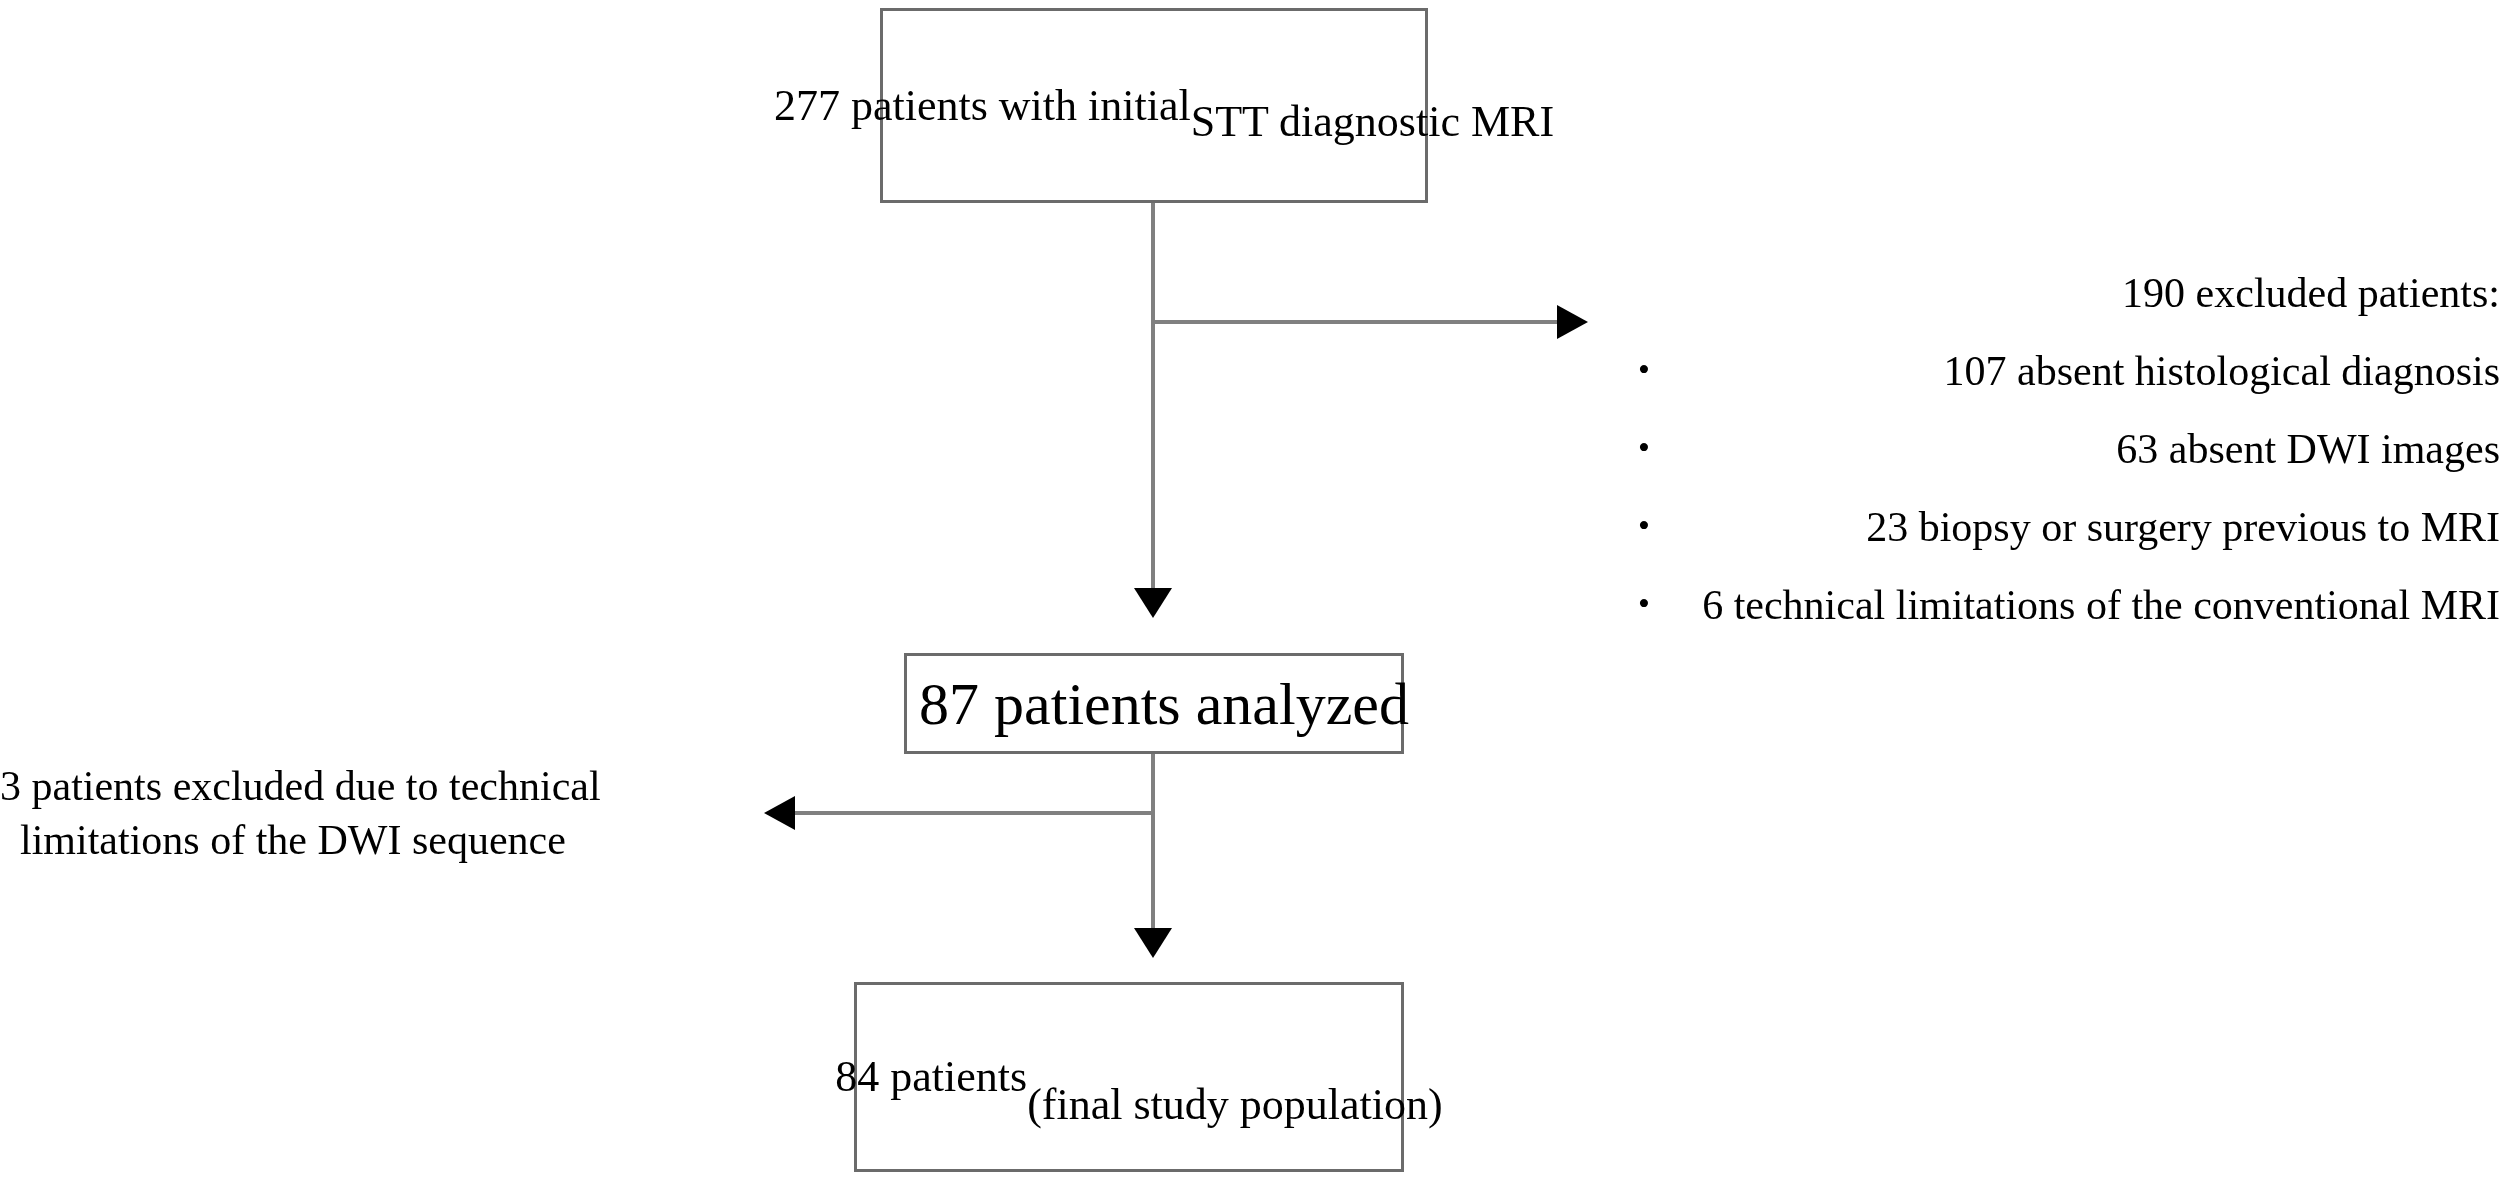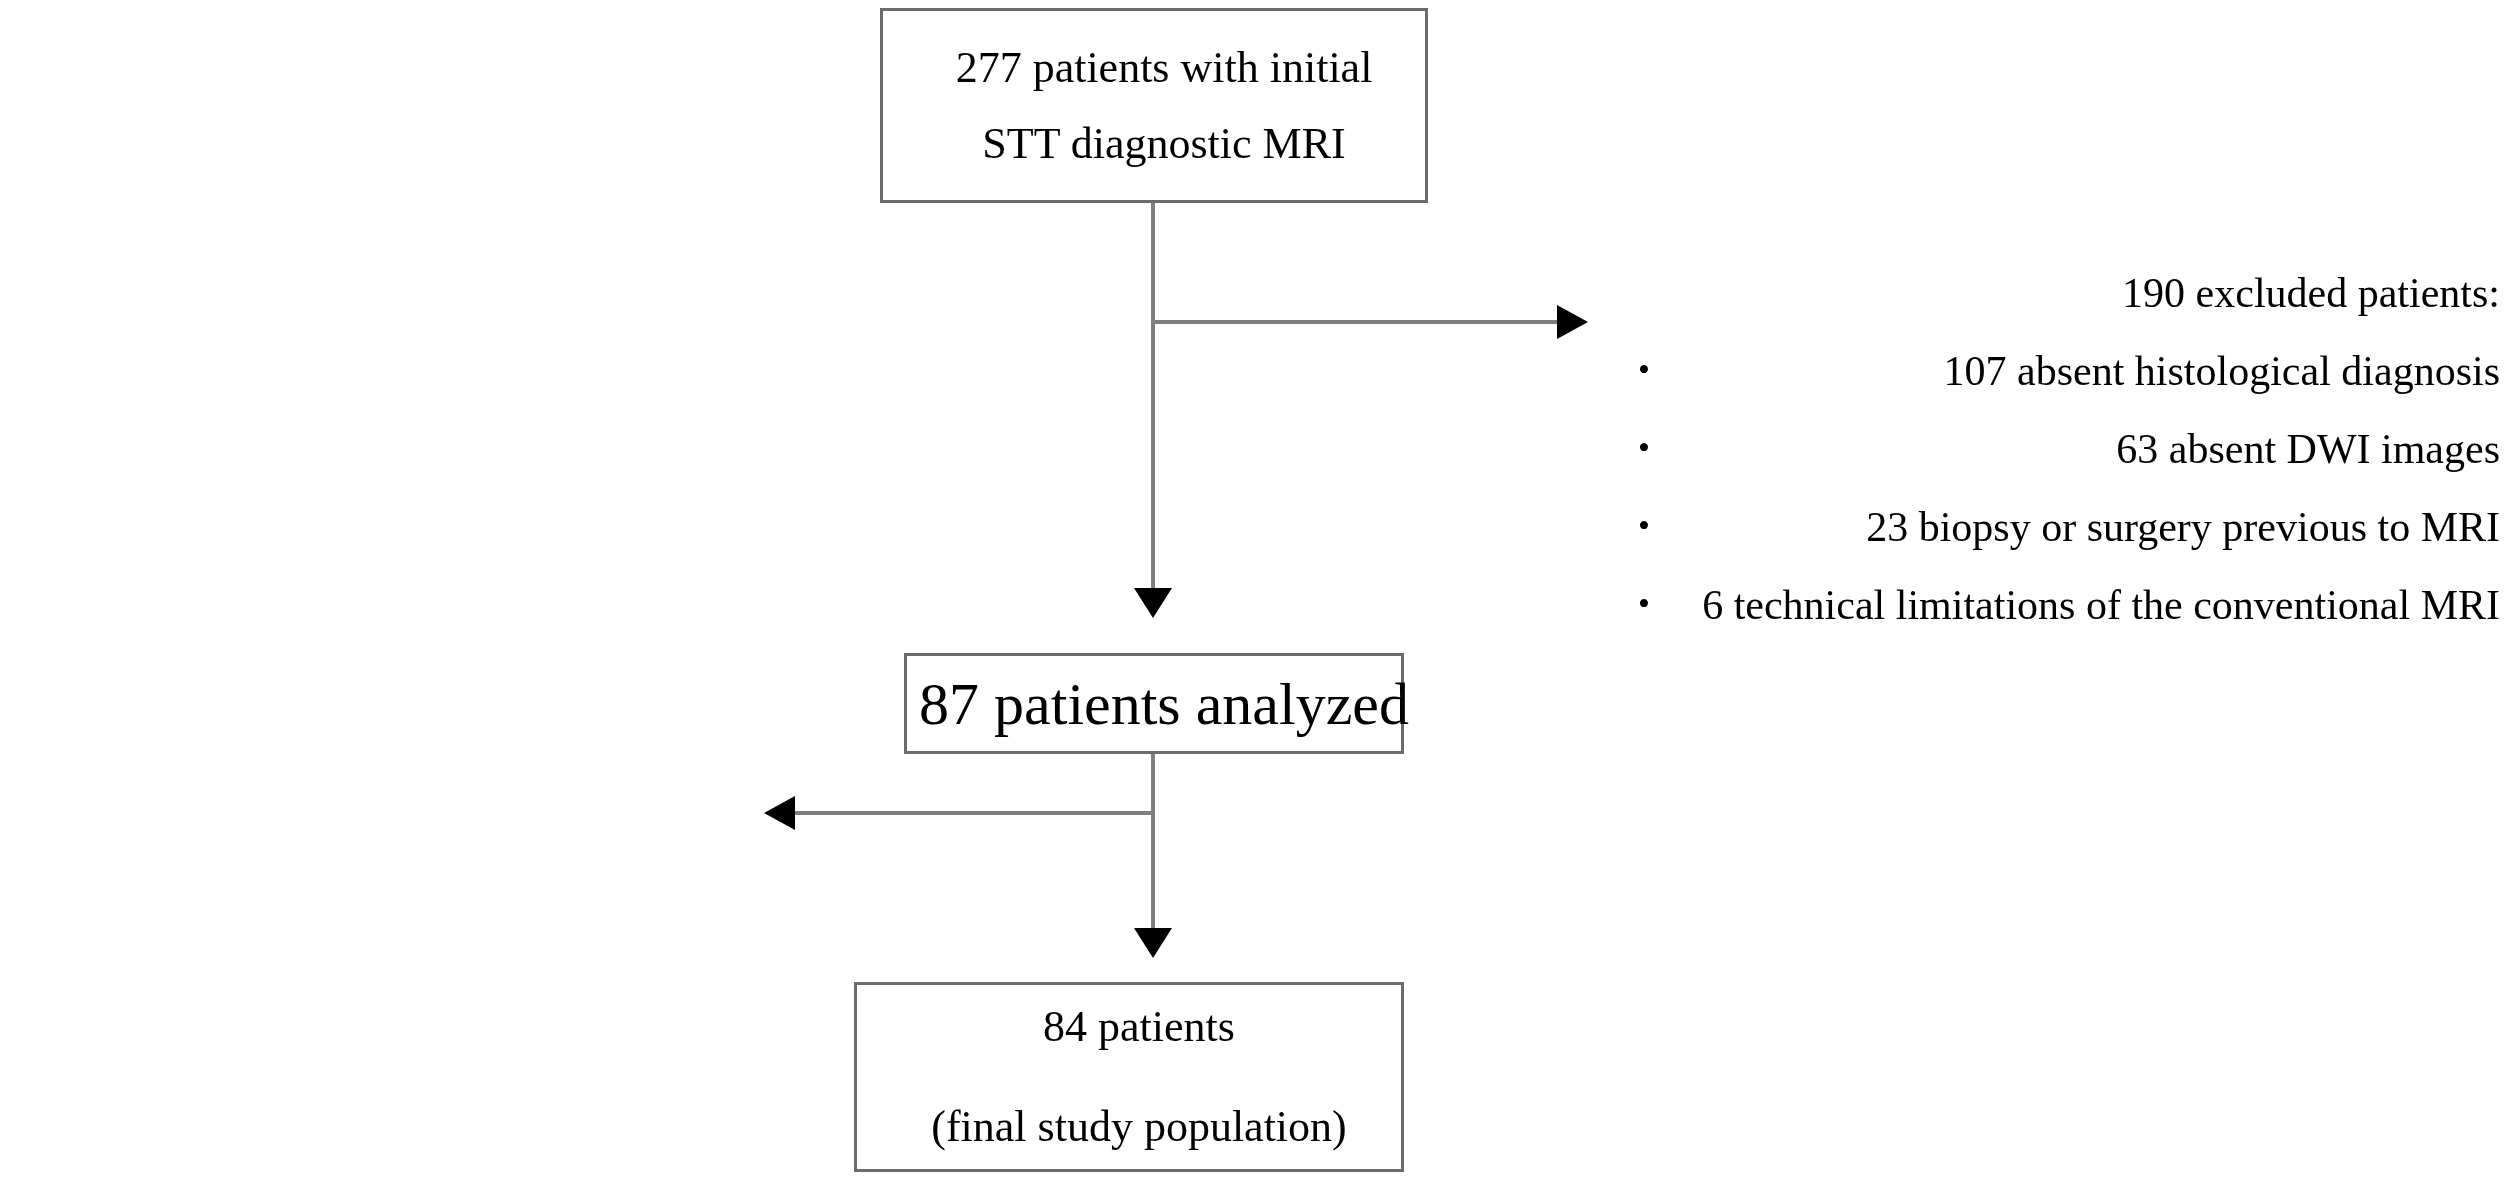--- a/index.html
+++ b/index.html
@@ -17,21 +17,21 @@
     overflow: hidden;
   }
 
   
   .node-box {
     position: absolute;
     box-sizing: border-box;
     border: 3px solid #6b6b6b;
     background: #ffffff;
     display: flex;
-    flex-direction: column;
+    flex-direction: row;
     align-items: center;
     justify-content: center;
     text-align: center;
     line-height: 1.0;
     padding-left: 20px;
   }
   .node-line {
     display: block;
     white-space: nowrap;
   }
@@ -199,20 +199,24 @@
     </div>
   </div>
 
   <div class="node-box" id="box-analyzed">
     <span class="node-line">87 patients analyzed</span>
   </div>
 
   <div class="h-line" id="branch-left"></div>
   <div class="arrow-left" id="arrowhead-left"></div>
 
+  <div id="excluded-note">
+    <span class="note-line note-line-1">3 patients excluded due to technical</span>
+    <span class="note-line note-line-2">limitations of the DWI sequence</span>
+  </div>
 
   <div class="v-line" id="spine-bottom"></div>
   <div class="arrow-down" id="arrowhead-final"></div>
 
   <div class="node-box" id="box-final">
     <span class="node-line">84 patients</span>
     <span class="node-line">(final study population)</span>
   </div>
 
 </div>

